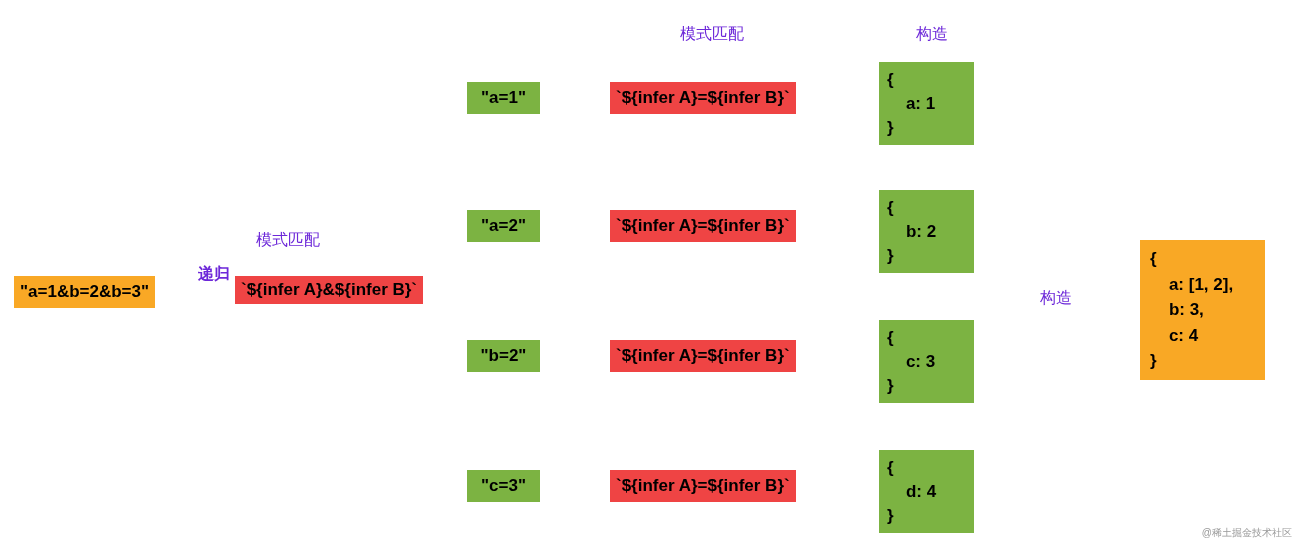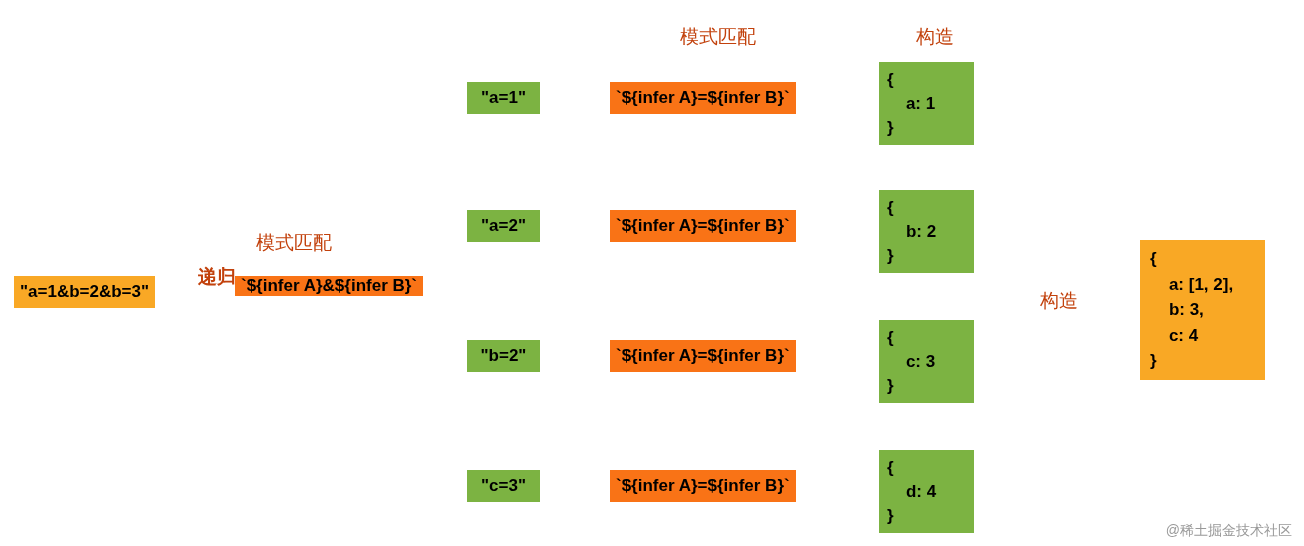--- a/index.html
+++ b/index.html
@@ -14,26 +14,26 @@
     .box {
       position: absolute;
       font-size: 17px;
       font-weight: bold;
       display: flex;
       align-items: center;
       justify-content: center;
       padding: 4px 6px;
     }
     .orange { background: #F9A825; color: #000; }
-    .blue { background: #f97316; color: #000; }
+    .blue { background: #ef4444; color: #000; }
     .green { background: #7CB342; color: #000; }
     .label {
       position: absolute;
-      font-size: 19px;
-      color: #c2410c;
+      font-size: 16px;
+      color: #6d28d9;
       font-family: Liberation Mono, monospace;
     }
     .result-block {
       position: absolute;
       background: #7CB342;
       color: #000;
       font-size: 17px;
       font-weight: bold;
       padding: 6px 8px;
       line-height: 1.4;
@@ -46,37 +46,37 @@
       font-size: 17px;
       font-weight: bold;
       padding: 6px 10px;
       line-height: 1.5;
       white-space: pre;
     }
     .watermark {
       position: absolute;
       right: 12px;
       bottom: 6px;
-      font-size: 14px;
+      font-size: 10px;
       color: #999;
       text-align: center;
     }
   </style>
 </head>
 <body>
 
 <span class="label" style="left:680px; top:24px;">模式匹配</span>
 <span class="label" style="left:916px; top:24px;">构造</span>
 <span class="label" style="left:256px; top:230px;">模式匹配</span>
 <span class="label" style="left:1040px; top:288px;">构造</span>
 
 <div class="box orange" style="left:14px; top:276px; height:32px;">"a=1&amp;b=2&amp;b=3"</div>
 
 <span class="label" style="left:198px; top:264px; font-weight:bold;">递归</span>
-<div class="box blue" style="left:235px; top:276px; height:20px;">`${infer A}&amp;${infer B}`</div>
+<div class="box blue" style="left:235px; top:276px; height:28px;">`${infer A}&amp;${infer B}`</div>
 
 <div class="box green" style="left:467px; top:82px; height:32px; width:73px;">"a=1"</div>
 <div class="box blue" style="left:610px; top:82px; height:32px;">`${infer A}=${infer B}`</div>
 <div class="result-block" style="left:879px; top:62px; width:95px;">{
     a: 1
 }</div>
 
 <div class="box green" style="left:467px; top:210px; height:32px; width:73px;">"a=2"</div>
 <div class="box blue" style="left:610px; top:210px; height:32px;">`${infer A}=${infer B}`</div>
 <div class="result-block" style="left:879px; top:190px; width:95px;">{

